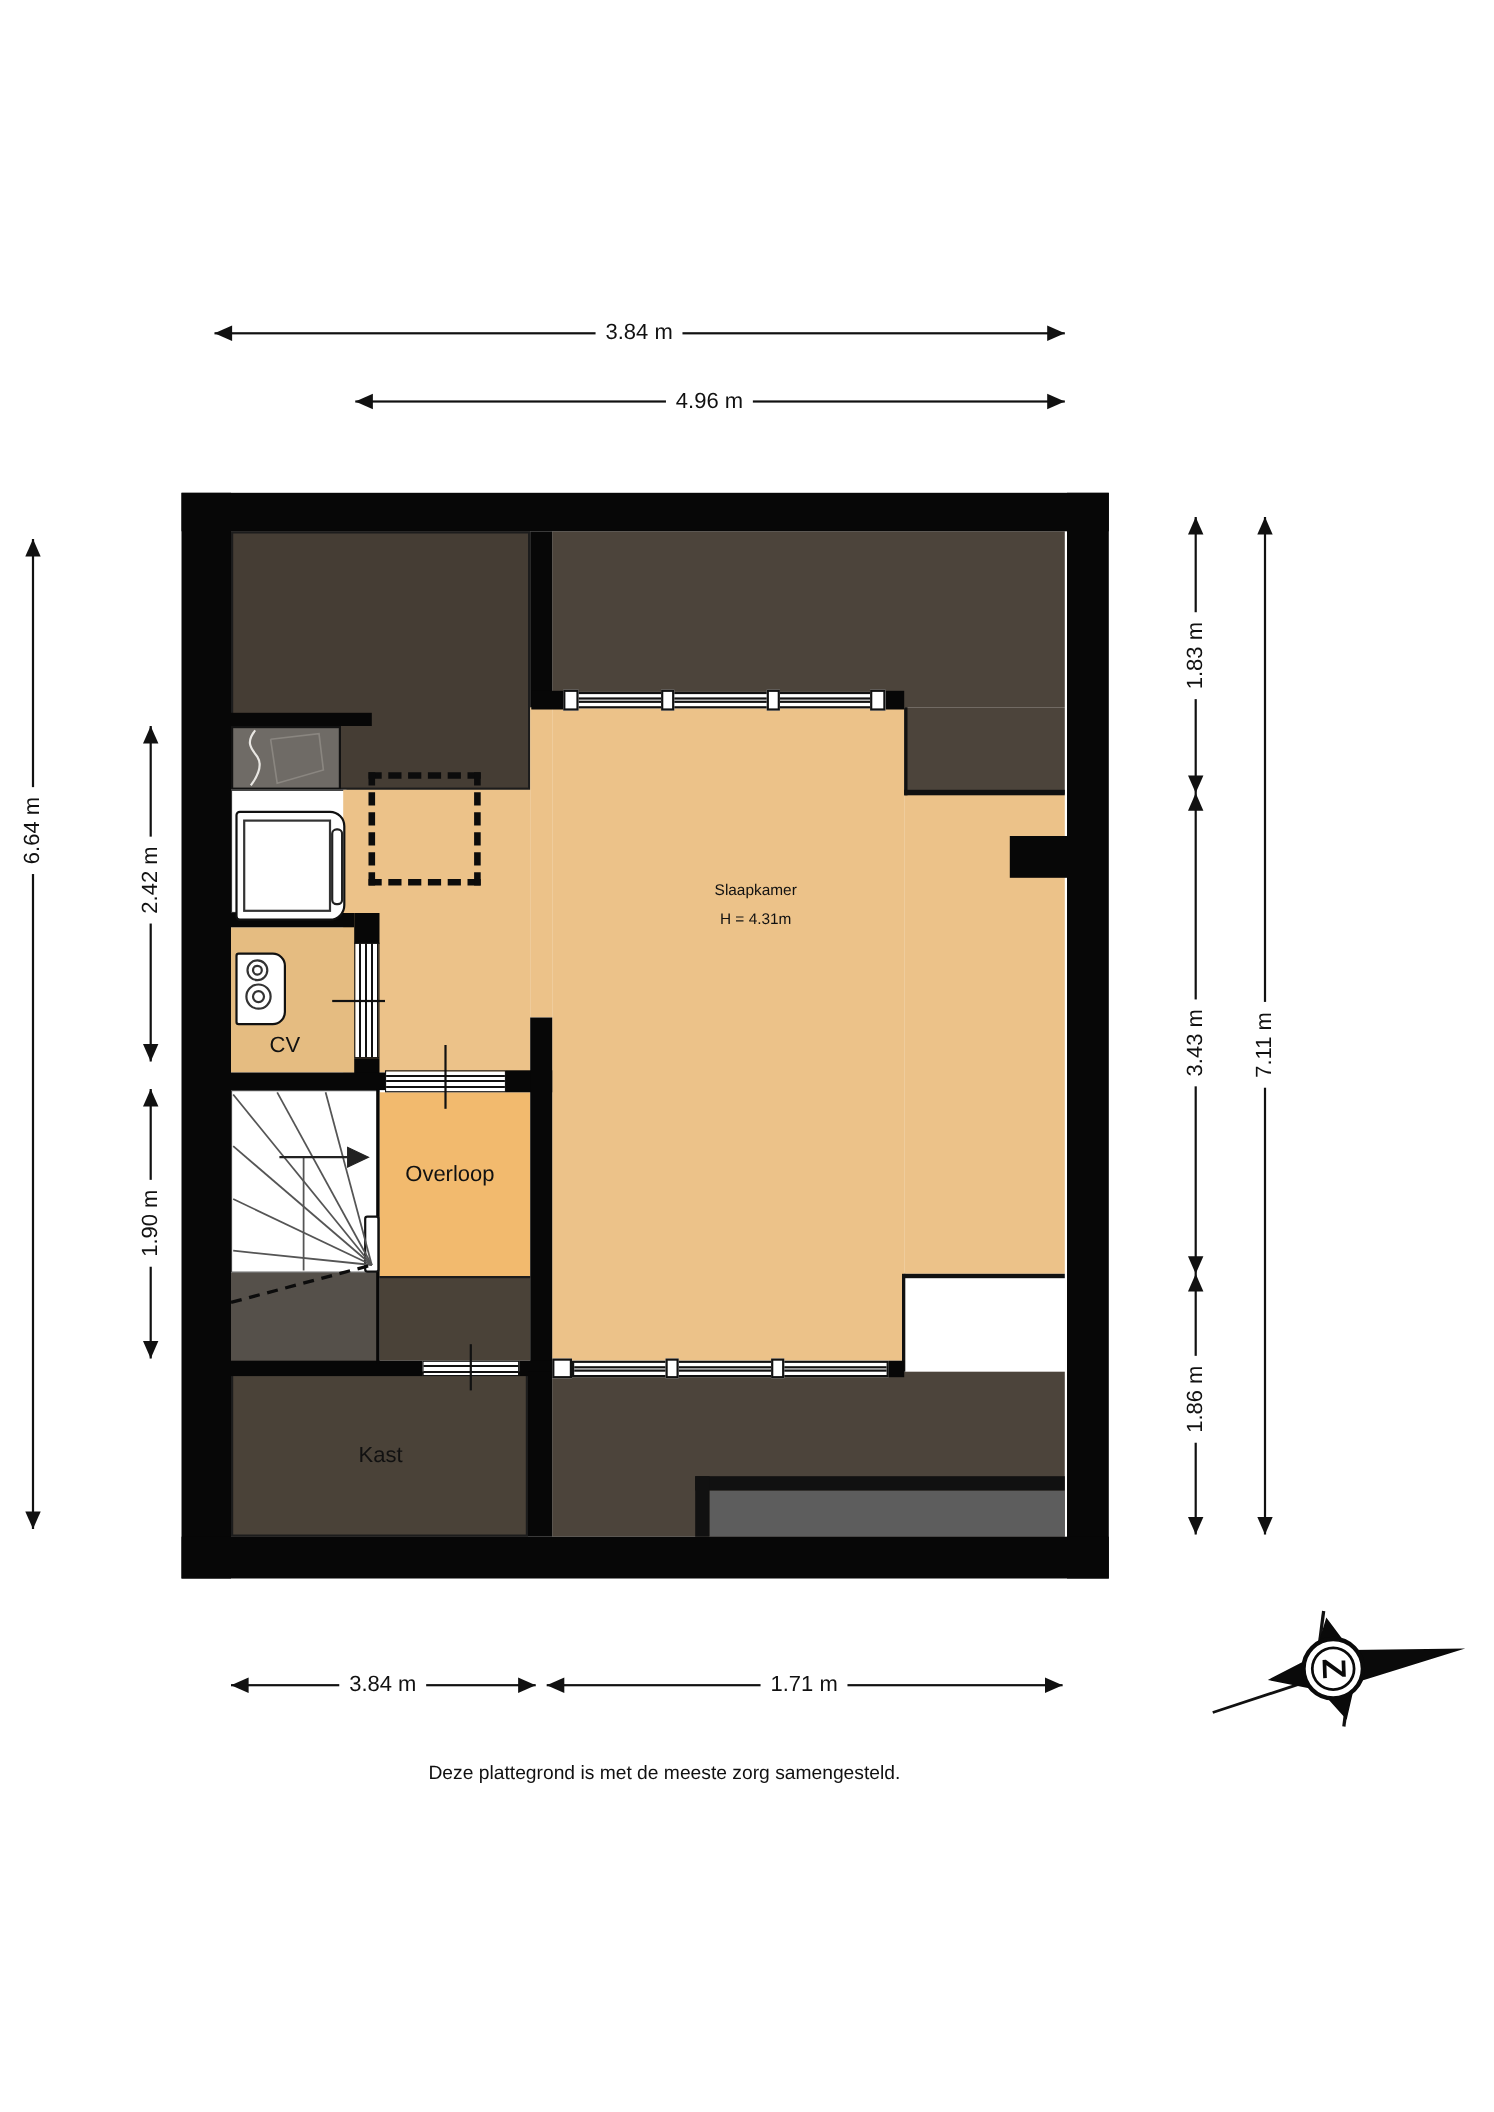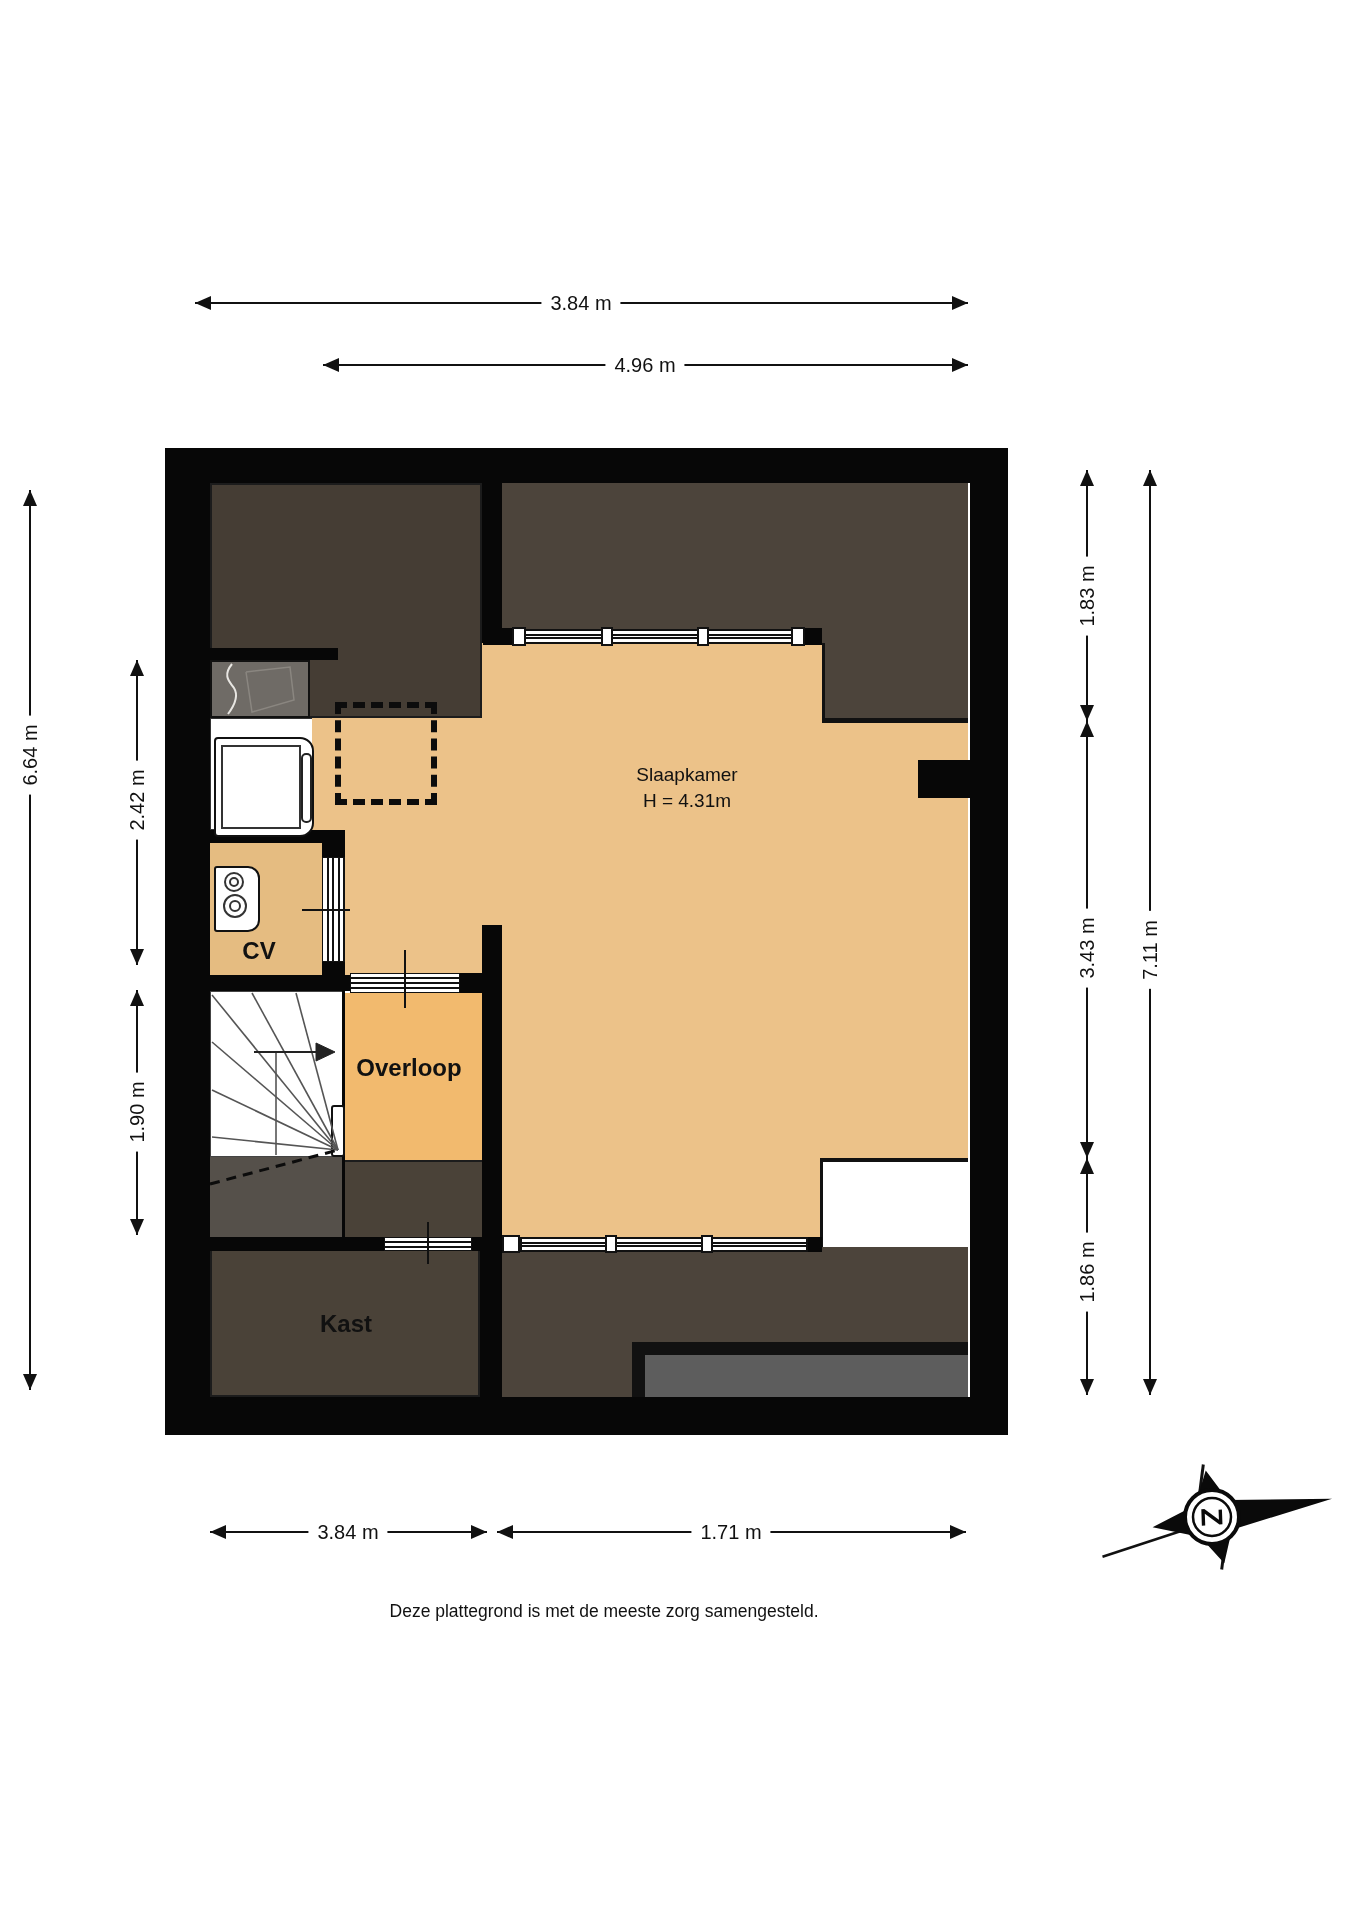--- a/index.html
+++ b/index.html
@@ -9,21 +9,21 @@
   .wl{position:absolute;box-sizing:border-box;background:#070707;}
   .ln{position:absolute;background:#111;}
   .ar{position:absolute;width:0;height:0;border-style:solid;}
   .ar-l{border-width:7px 16px 7px 0;border-color:transparent #111 transparent transparent;}
   .ar-r{border-width:7px 0 7px 16px;border-color:transparent transparent transparent #111;}
   .ar-u{border-width:0 7px 16px 7px;border-color:transparent transparent #111 transparent;}
   .ar-d{border-width:16px 7px 0 7px;border-color:#111 transparent transparent transparent;}
   .dlabel{position:absolute;background:#fff;font-size:20px;padding:0 9px;white-space:nowrap;
           transform:translate(-50%,-50%);}
   .dlabel.vert{transform:translate(-50%,-50%) rotate(-90deg);}
-  .rlabel{position:absolute;font-size:24px;white-space:nowrap;transform:translate(-50%,-50%);font-weight:bold;}
+  .rlabel{position:absolute;font-size:20px;white-space:nowrap;transform:translate(-50%,-50%);}
   .win{position:absolute;box-sizing:border-box;background:#fff;border:2px solid #111;}
   .wline{position:absolute;left:0;right:0;height:2px;background:#111;}
   .wdiv{position:absolute;box-sizing:border-box;background:#fff;border:2px solid #111;}
   .door-h{position:absolute;box-sizing:border-box;border:1px solid #111;
           background:repeating-linear-gradient(to bottom,#fff 0 3px,#111 3px 5px);}
   .door-v{position:absolute;box-sizing:border-box;border:1px solid #111;
           background:repeating-linear-gradient(to right,#fff 0 3.5px,#111 3.5px 5.5px);}
   .footer{position:absolute;left:604px;top:1598px;transform:translateX(-50%);
           text-align:left;font-size:17.5px;line-height:27px;white-space:nowrap;}
 </style>
@@ -145,21 +145,21 @@
         <line x1="1207" y1="1464" x2="1201" y2="1494" stroke="#111" stroke-width="3"></line>
         <line x1="1224" y1="1540" x2="1218" y2="1570" stroke="#111" stroke-width="3"></line>
         <polygon fill="#0a0a0a" points="1152,1523 1196,1504 1209,1470 1229,1501 1333,1507 1231,1531 1221,1564 1199,1536"></polygon>
       </g>
       <circle cx="1212" cy="1517" r="27" fill="#fff" stroke="#0a0a0a" stroke-width="4"></circle>
       <circle cx="1212" cy="1517" r="19" fill="#fff" stroke="#0a0a0a" stroke-width="2.5"></circle>
       <text x="1212" y="1517" font-size="30" font-weight="bold" fill="#0a0a0a" text-anchor="middle" dominant-baseline="central" transform="rotate(88 1212 1517)">Z</text>
     </g>
   </svg>
 
-  <div class="a" style="left:687px;top:788px;transform:translate(-50%,-50%);text-align:center;font-size:19px;line-height:26px;">
+  <div class="a" style="left:687px;top:822px;transform:translate(-50%,-50%);text-align:center;font-size:14px;line-height:26px;">
     <div>Slaapkamer</div>
     <div>H = 4.31m</div>
   </div>
   <div class="rlabel" style="left:259px;top:951px;">CV</div>
   <div class="rlabel" style="left:409px;top:1068px;">Overloop</div>
   <div class="rlabel" style="left:346px;top:1324px;">Kast</div>
 
   <div class="ln" style="left:195px;top:302px;width:773px;height:2px;"></div>
   <div class="ar ar-l" style="left:195px;top:296px;"></div>
   <div class="ar ar-r" style="left:952px;top:296px;"></div>

